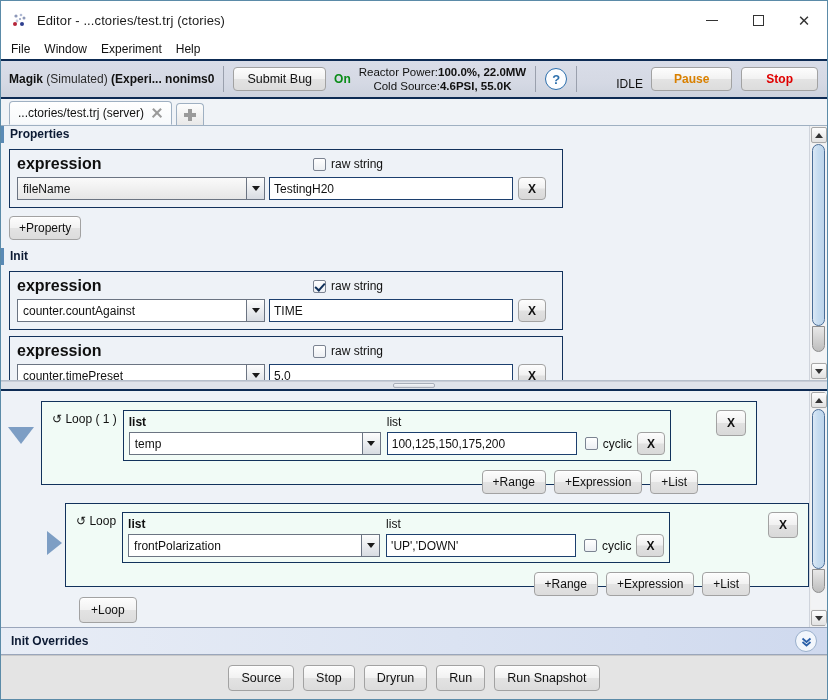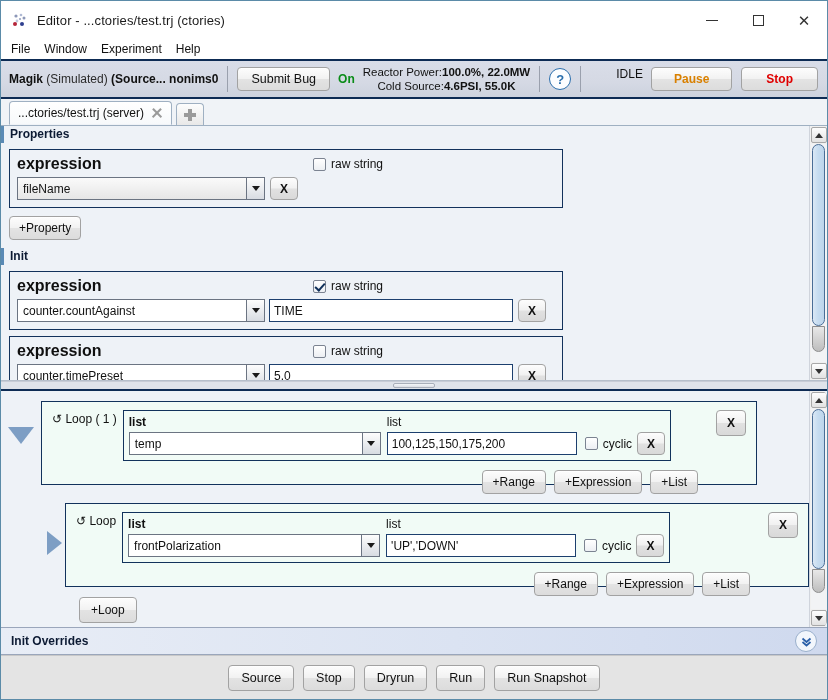--- a/index.html
+++ b/index.html
@@ -336,34 +336,34 @@
     <div class="menu-item">File</div>
     <div class="menu-item">Window</div>
     <div class="menu-item">Experiment</div>
     <div class="menu-item">Help</div>
   </div>
 
   <div class="strip-wrap">
     <div class="strip-title">
       <b>Magik</b>
       <span class="muted">(Simulated)</span>
-      <b>(Source...</b>
+      <b>(Experi...</b>
       <b>nonims0</b>
     </div>
     <div class="vsep"></div>
     <button class="btn btn-submit">Submit Bug</button>
     <div class="on-label">On</div>
     <div class="reactor">
       <div><span>Reactor Power:</span><b>100.0%, 22.0MW</b></div>
       <div><span>Cold Source:</span><b>4.6PSI, 55.0K</b></div>
     </div>
     <div class="vsep"></div>
     <div class="help-ic">?</div>
     <div class="vsep"></div>
-    <div style="margin-left:auto;display:flex;align-items:flex-start;">
+    <div style="margin-left:auto;display:flex;align-items:flex-end;">
       <div class="idle">IDLE</div>
       <button class="btn btn-pause">Pause</button>
       <div style="width:9px"></div>
       <button class="btn btn-stop" style="margin-right:9px">Stop</button>
     </div>
   </div>
 
   <div class="tabstrip">
     <div class="tab">
       <span>...ctories/test.trj (server)</span>
@@ -389,20 +389,21 @@
               <div class="raw-label">raw string</div>
             </div>
           </div>
           <div class="exp-row">
             <div class="combo grey">
               <div class="txt">fileName</div>
               <div class="arrowbtn">
                   <i class="caret"></i>
                 </div>
             </div>
+            <div class="field field-prop">TestingH20</div>
             <div class="xbtn">X</div>
           </div>
         </div>
 
         <button class="btn addprop">+Property</button>
 
         <div class="section-hdr" style="margin-top:8px">Init</div>
 
         <div class="exp-box">
           <div class="exp-top">

